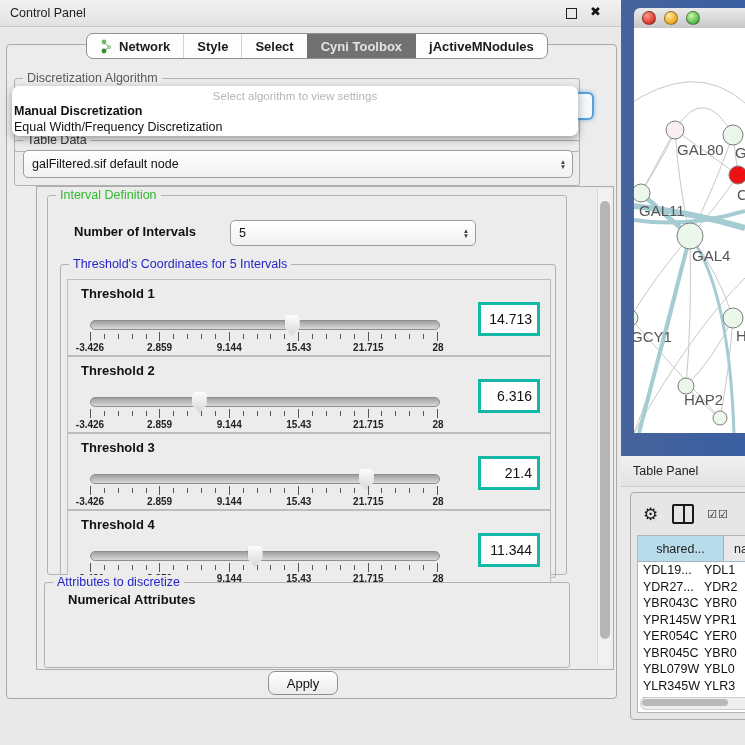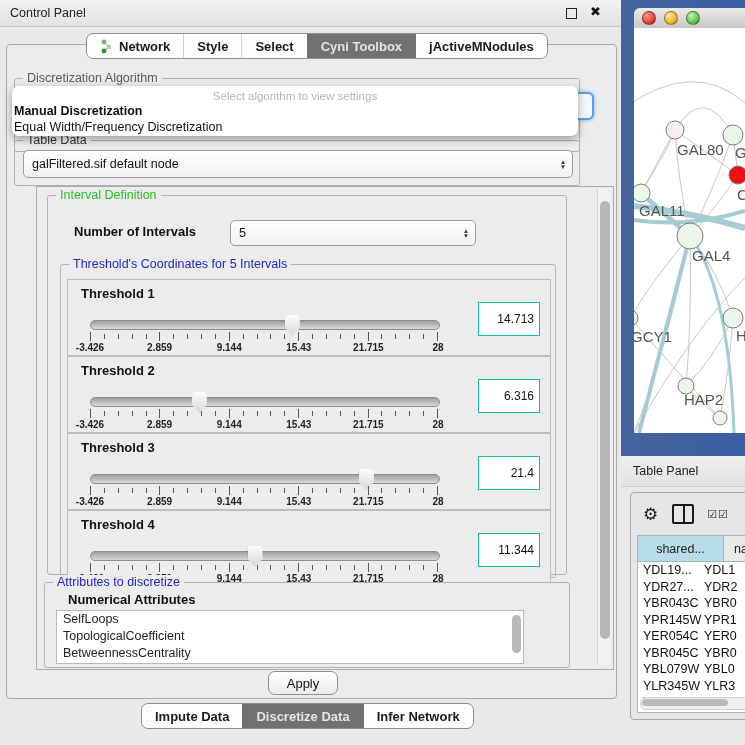--- a/index.html
+++ b/index.html
@@ -62,21 +62,21 @@
     clip-path:polygon(14% 0,86% 0,100% 14%,100% 62%,50% 100%,0 62%,0 14%);
     filter:drop-shadow(0 0 1px #777);}
   .ticks{position:absolute;left:22px;top:52px;width:348px;height:9px;display:flex;
     justify-content:space-between;}
   .tick{width:1px;background:#555;height:5px;margin-top:2px;}
   .tick.major{height:9px;margin-top:0;}
   .tick-labels{position:absolute;left:22px;top:62px;width:348px;height:11px;font-size:10px;
     font-weight:bold;color:#222;}
   .tick-labels span{position:absolute;transform:translateX(-50%);white-space:nowrap;}
   .th-value{position:absolute;right:10px;top:22px;width:62px;height:34px;background:#fff;
-    border:1px solid #14b8a6;font-size:12px;color:#111;display:flex;align-items:center;
+    border:3px solid #14b8a6;font-size:14px;color:#111;display:flex;align-items:center;
     justify-content:flex-end;padding-right:5px;box-sizing:border-box;}
   
   .attr-sub{position:absolute;left:52px;top:592px;font-size:13px;font-weight:bold;color:#111;margin-left:16px;}
   .listbox{position:absolute;left:56px;top:610px;width:466px;height:52px;background:#fff;
     border:1px solid #b9b9b9;overflow:hidden;}
   .listbox .li{font-size:12.5px;color:#222;line-height:17px;padding-left:6px;white-space:nowrap;}
   .apply-btn{position:absolute;left:268px;top:671px;width:68px;height:22px;
     background:linear-gradient(#ffffff,#ececec);border:1px solid #8f8f8f;border-radius:7px;
     font-size:13px;color:#111;display:flex;align-items:center;justify-content:center;}
   
@@ -372,40 +372,23 @@
             </div>
           </div>
       </div>
     </div>
   </div>
 
   <div class="grp" style="left:44px;top:582px;width:524px;height:84px;background:#ececec;">
     <span class="grp-title t-blue">Attributes to discretize</span>
   </div>
   <span class="attr-sub">Numerical Attributes</span>
-  <div class="listbox" id="attr-list">
-    <div class="lscroll-thumb"></div>
-  <div class="li">SelfLoops</div>
-      <div class="li">TopologicalCoefficient</div>
-      <div class="li">BetweennessCentrality</div>
-    </div>
 
   <div class="apply-btn">Apply</div>
 
-  <div class="seg" style="left:141px;top:703px;" id="bottom-tabs">
-      <div class="tab">
-        <span>Impute Data</span>
-      </div>
-      <div class="tab sel">
-        <span>Discretize Data</span>
-      </div>
-      <div class="tab">
-        <span>Infer Network</span>
-      </div>
-    </div>
 
   <div class="net-frame"></div>
   <div class="net-titlebar">
     <span class="light l-red"></span>
     <span class="light l-yel"></span>
     <span class="light l-grn"></span>
   </div>
   <div class="net-canvas">
     <svg id="net-svg" width="111" height="405" viewBox="0 0 111 405">
       <g stroke="#c7c7c7" stroke-width="1" fill="none">

